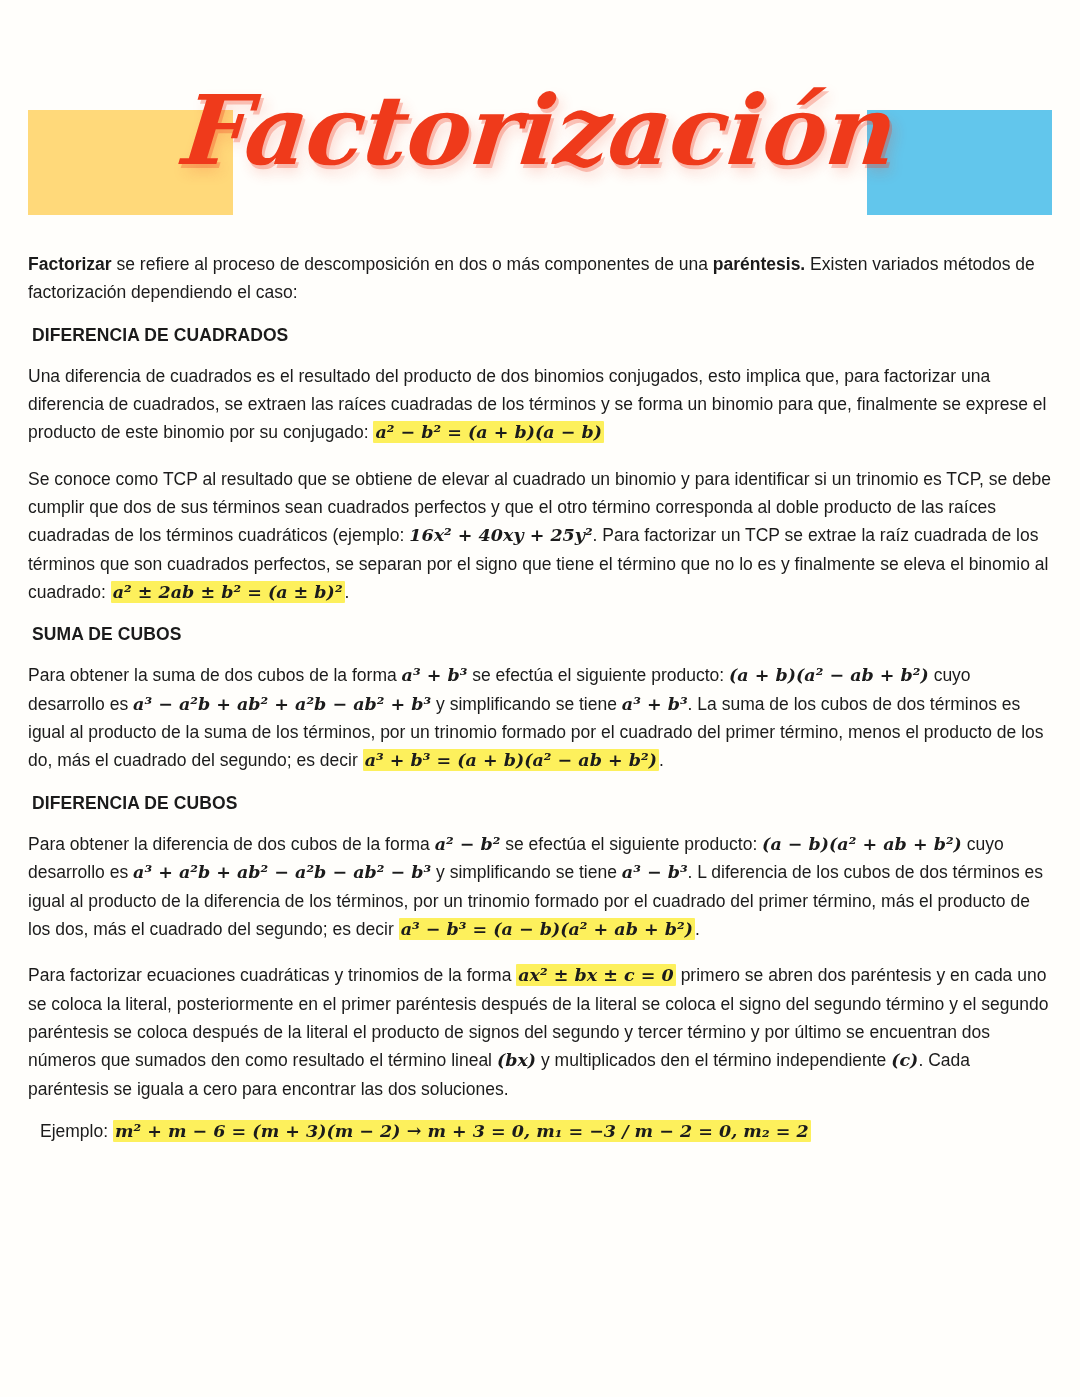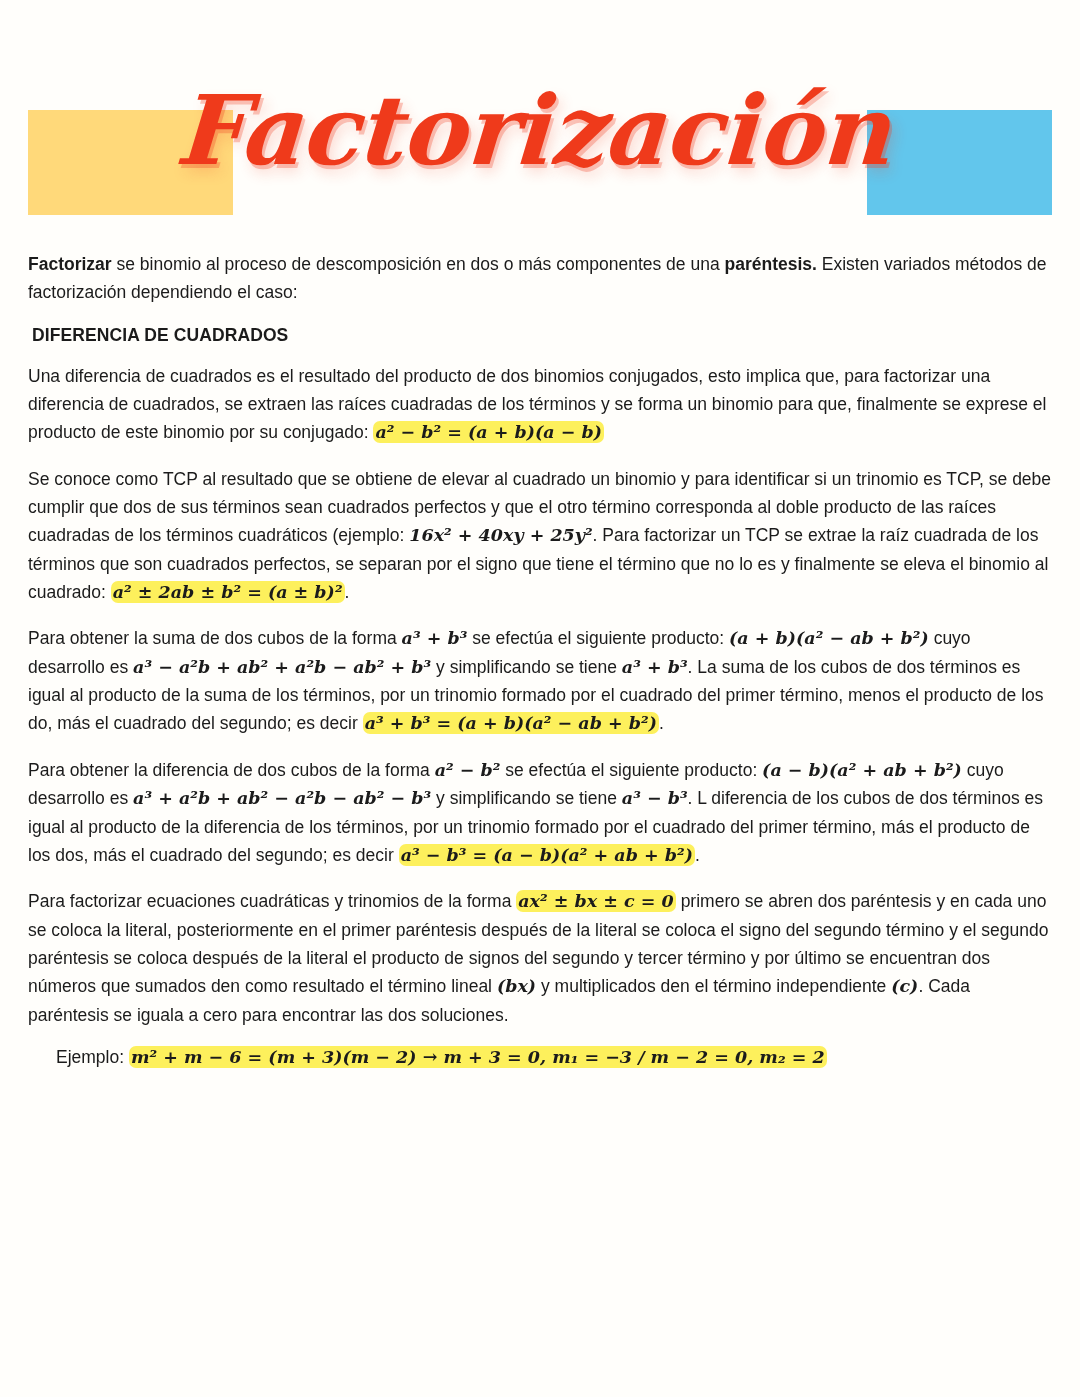--- a/index.html
+++ b/index.html
@@ -80,62 +80,64 @@
   b, strong { font-weight: bold; margin-top: 41px; }
 
   
   .m {
     font-family: "DejaVu Serif", serif;
     font-style: italic;
     font-size: 17.5px;
     white-space: nowrap;
     font-weight: bold;
   }
-  .m.bold { font-weight: bold; border-radius: 7px; }
+  .m.bold { font-weight: bold; }
   .hl {
     background: #fdf05c;
     padding: 1px 2px;
     border-radius: 1px;
   }
   .example-line {
     font-size: 17.5px;
-    margin: 4px 0 0 28px;
+    margin: 4px 0 0 12px;
   }
   .tight { margin-bottom: 14px; }
 </style>
 </head>
 <body>
 
 <div class="page">
 
   <div class="banner">
     <div class="swatch swatch-left"></div>
     <div class="swatch swatch-right"></div>
     <div class="title-wrap">
       <span class="doc-title">Factorización</span>
     </div>
   </div>
 
   <p class="para">
-    <b>Factorizar</b><span> se binomio al proceso de descomposición en dos o más componentes de una </span><b>paréntesis.</b><span> Existen variados métodos de factorización dependiendo el caso:</span>
+    <b>Factorizar</b><span> se refiere al proceso de descomposición en dos o más componentes de una </span><b>paréntesis.</b><span> Existen variados métodos de factorización dependiendo el caso:</span>
   </p>
 
   <h2 class="section">DIFERENCIA DE CUADRADOS</h2>
   <p class="para">
     <span>Una diferencia de cuadrados es el resultado del producto de dos binomios conjugados, esto implica que, para factorizar una diferencia de cuadrados, se extraen las raíces cuadradas de los términos y se forma un binomio para que, finalmente se exprese el producto de este binomio por su conjugado: </span><span class="m bold hl">a² − b² = (a + b)(a − b)</span>
   </p>
 
   <p class="para">
     <span>Se conoce como TCP al resultado que se obtiene de elevar al cuadrado un binomio y para identificar si un trinomio es TCP, se debe cumplir que dos de sus términos sean cuadrados perfectos y que el otro término corresponda al doble producto de las raíces cuadradas de los términos cuadráticos (ejemplo: </span><span class="m">16x² + 40xy + 25y²</span><span>. Para factorizar un TCP se extrae la raíz cuadrada de los términos que son cuadrados perfectos, se separan por el signo que tiene el término que no lo es y finalmente se eleva el binomio al cuadrado: </span><span class="m bold hl">a² ± 2ab ± b² = (a ± b)²</span><span>.</span>
   </p>
 
+  <h2 class="section">SUMA DE CUBOS</h2>
   <p class="para">
     <span>Para obtener la suma de dos cubos de la forma </span><span class="m">a³ + b³</span><span> se efectúa el siguiente producto: </span><span class="m">(a + b)(a² − ab + b²)</span><span> cuyo desarrollo es </span><span class="m">a³ − a²b + ab² + a²b − ab² + b³</span><span> y simplificando se tiene </span><span class="m">a³ + b³</span><span>. La suma de los cubos de dos términos es igual al producto de la suma de los términos, por un trinomio formado por el cuadrado del primer término, menos el producto de los do, más el cuadrado del segundo; es decir </span><span class="m bold hl">a³ + b³ = (a + b)(a² − ab + b²)</span><span>.</span>
   </p>
 
+  <h2 class="section">DIFERENCIA DE CUBOS</h2>
   <p class="para">
     <span>Para obtener la diferencia de dos cubos de la forma </span><span class="m">a² − b²</span><span> se efectúa el siguiente producto: </span><span class="m">(a − b)(a² + ab + b²)</span><span> cuyo desarrollo es </span><span class="m">a³ + a²b + ab² − a²b − ab² − b³</span><span> y simplificando se tiene </span><span class="m">a³ − b³</span><span>. L diferencia de los cubos de dos términos es igual al producto de la diferencia de los términos, por un trinomio formado por el cuadrado del primer término, más el producto de los dos, más el cuadrado del segundo; es decir </span><span class="m bold hl">a³ − b³ = (a − b)(a² + ab + b²)</span><span>.</span>
   </p>
 
   <p class="para tight">
     <span>Para factorizar ecuaciones cuadráticas y trinomios de la forma </span><span class="m bold hl">ax² ± bx ± c = 0</span><span> primero se abren dos paréntesis y en cada uno se coloca la literal, posteriormente en el primer paréntesis después de la literal se coloca el signo del segundo término y el segundo paréntesis se coloca después de la literal el producto de signos del segundo y tercer término y por último se encuentran dos números que sumados den como resultado el término lineal </span><span class="m">(bx)</span><span> y multiplicados den el término independiente </span><span class="m">(c)</span><span>. Cada paréntesis se iguala a cero para encontrar las dos soluciones.</span>
   </p>
 
   <div class="example-line">
     <span>Ejemplo: </span><span class="m bold hl">m² + m − 6 = (m + 3)(m − 2) → m + 3 = 0, m₁ = −3 / m − 2 = 0, m₂ = 2</span>

